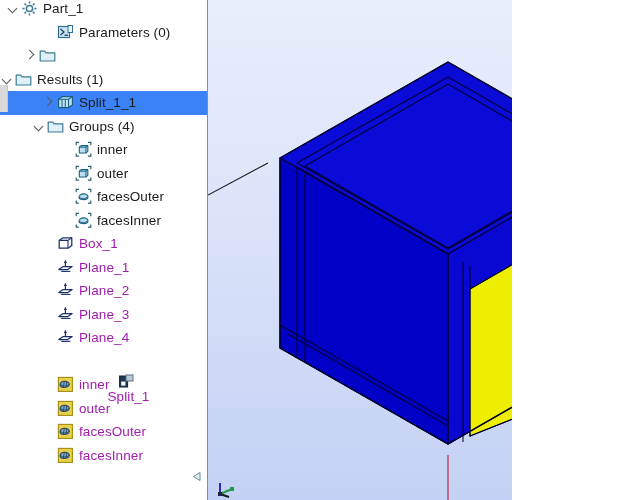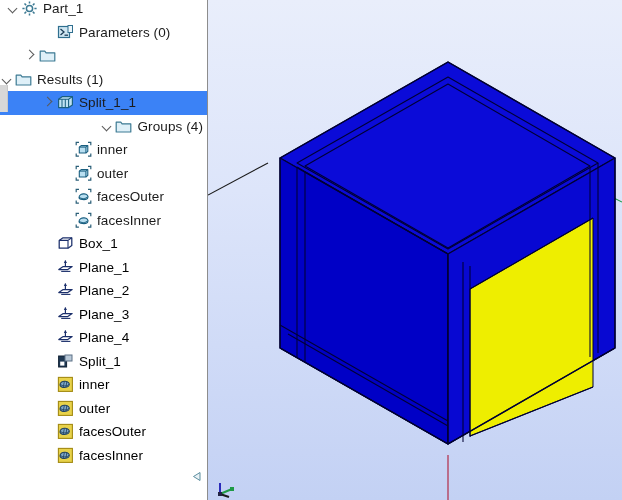--- a/index.html
+++ b/index.html
@@ -7,21 +7,21 @@
     padding: 0;
     width: 622px;
     height: 500px;
     overflow: hidden;
     background: #ffffff;
     font-family: "Liberation Sans", sans-serif;
   }
 
   #app {
     position: relative;
-    width: 622px;
+    width: 512px;
     height: 500px;
     display: flex;
     overflow: hidden;
   }
 
   
   .left-strip {
     position: absolute;
     left: 0;
     top: 85px;
@@ -98,21 +98,21 @@
     margin-right: 5px;
     position: relative;
   }
   .ticon svg { display: block; }
 
   .tlabel {
     flex: 0 0 auto;
     line-height: 1;
     letter-spacing: 0.1px;
   }
-  .tlabel.link { color: #000000; }
+  .tlabel.link { color: #a21caf; }
 
   
   .panel-collapse {
     position: absolute;
     right: 4px;
     bottom: 18px;
     width: 11px;
     height: 11px;
     z-index: 7;
     cursor: pointer;
@@ -192,21 +192,21 @@
           <span class="ticon">
             <svg width="17" height="17" viewBox="0 0 17 17">
               <path d="M1.6 5.2 L5.4 2.6 L15.4 2.6 L15.4 11 L11.6 13.6 L1.6 13.6 Z" fill="#bfe2f2" stroke="#1a5f80" stroke-width="1.2" stroke-linejoin="round"></path>
               <path d="M1.6 5.2 L11.6 5.2 L11.6 13.6 M11.6 5.2 L15.4 2.6" fill="none" stroke="#1a5f80" stroke-width="1.1"></path>
               <line x1="5" y1="5.2" x2="5" y2="13.6" stroke="#1a5f80" stroke-width="1"></line>
               <line x1="8.3" y1="5.2" x2="8.3" y2="13.6" stroke="#1a5f80" stroke-width="1"></line>
             </svg>
           </span>
           <span class="tlabel">Split_1_1</span>
         </div>
-        <div class="tree-row" style="padding-left: 32px; justify-content: flex-end;">
+        <div class="tree-row" style="padding-left: 32px;">
           <span class="twisty down"></span>
           <span class="ticon">
             <svg width="17" height="17" viewBox="0 0 17 17">
               <path d="M1.2 4.2h4.6l1.3 1.6h8.7v8.2H1.2z" fill="#dff0f8" stroke="#3d7a93" stroke-width="1.2" stroke-linejoin="round"></path>
             </svg>
           </span>
           <span class="tlabel">Groups (4)</span>
         </div>
         <div class="tree-row" style="padding-left: 60px;">
           <span class="twisty none"></span>
@@ -311,21 +311,21 @@
           <span class="ticon">
             <svg width="17" height="17" viewBox="0 0 17 17">
               <path d="M1.8 10.6 L6.2 7.6 L15.2 7.6 L10.8 10.6 Z" fill="#ffffff" stroke="#1b2f6b" stroke-width="1.2" stroke-linejoin="round"></path>
               <line x1="8.4" y1="1.6" x2="8.4" y2="8" stroke="#1b2f6b" stroke-width="1.2"></line>
               <polygon points="8.4,1.2 10,4 6.8,4" fill="#1b2f6b"></polygon>
               <line x1="4.2" y1="12.4" x2="13.4" y2="12.4" stroke="#1b2f6b" stroke-width="1.1"></line>
             </svg>
           </span>
           <span class="tlabel link">Plane_4</span>
         </div>
-        <div class="tree-row" style="padding-left: 42px;">
+        <div class="tree-row" style="padding-left: 54px; flex-direction: column;">
           <span class="twisty none"></span>
           <span class="ticon">
             <svg width="17" height="17" viewBox="0 0 17 17">
               <rect x="1.6" y="3" width="8" height="11" fill="#1e3752" stroke="#122335" stroke-width="1"></rect>
               <rect x="8" y="2" width="7" height="6" fill="#b9c9d8" stroke="#5d7186" stroke-width="1"></rect>
               <rect x="3.2" y="8.6" width="4.2" height="4" fill="#ffffff"></rect>
             </svg>
           </span>
           <span class="tlabel link">Split_1</span>
         </div>

